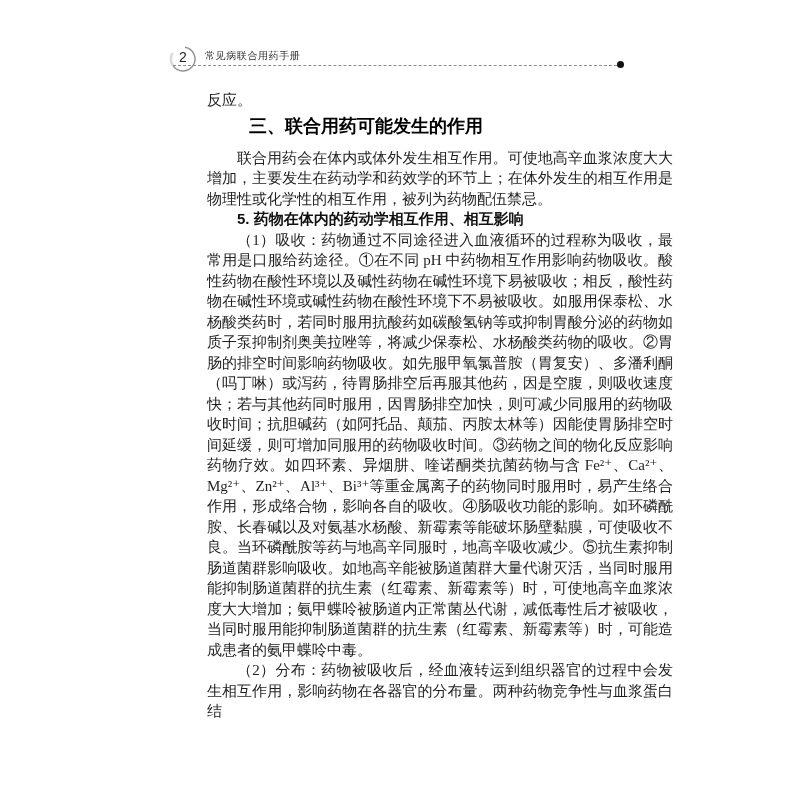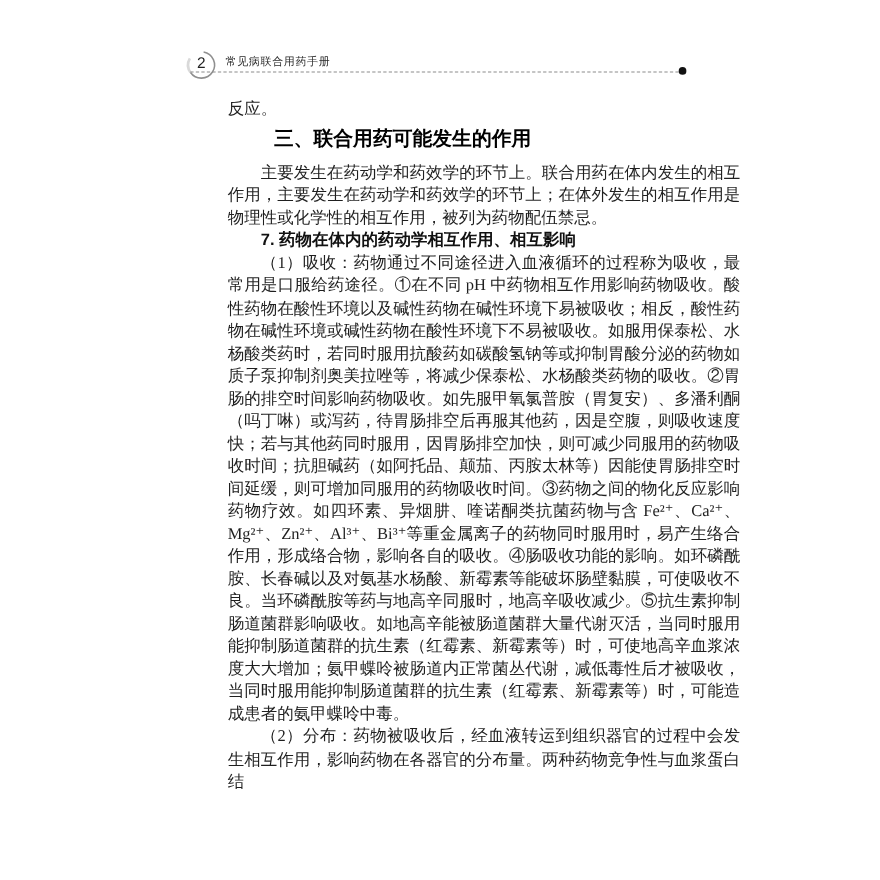--- a/index.html
+++ b/index.html
@@ -121,19 +121,19 @@
       <span class="pagenum">2</span>
     </div>
     <span class="book-title">常见病联合用药手册</span>
     <div class="dotted-rule"></div>
     <div class="end-dot"></div>
   </div>
 
   <div class="content">
     <p>反应。</p>
     <p class="section-heading">三、联合用药可能发生的作用</p>
-    <p class="indent">主要发生在药动学和药效学的环节上。联合用药在体内发生的相互作用，主要发生在药动学和药效学的环节上；在体外发生的相互作用是物理性或化学性的相互作用，被列为药物配伍禁忌。</p>
-    <p class="sub-heading">7. 药物在体内的药动学相互作用、相互影响</p>
+    <p class="indent">联合用药会在体内或体外发生相互作用。可使地高辛血浆浓度大大增加，主要发生在药动学和药效学的环节上；在体外发生的相互作用是物理性或化学性的相互作用，被列为药物配伍禁忌。</p>
+    <p class="sub-heading">5. 药物在体内的药动学相互作用、相互影响</p>
     <p class="indent">（1）吸收：药物通过不同途径进入血液循环的过程称为吸收，最常用是口服给药途径。①在不同 pH 中药物相互作用影响药物吸收。酸性药物在酸性环境以及碱性药物在碱性环境下易被吸收；相反，酸性药物在碱性环境或碱性药物在酸性环境下不易被吸收。如服用保泰松、水杨酸类药时，若同时服用抗酸药如碳酸氢钠等或抑制胃酸分泌的药物如质子泵抑制剂奥美拉唑等，将减少保泰松、水杨酸类药物的吸收。②胃肠的排空时间影响药物吸收。如先服甲氧氯普胺（胃复安）、多潘利酮（吗丁啉）或泻药，待胃肠排空后再服其他药，因是空腹，则吸收速度快；若与其他药同时服用，因胃肠排空加快，则可减少同服用的药物吸收时间；抗胆碱药（如阿托品、颠茄、丙胺太林等）因能使胃肠排空时间延缓，则可增加同服用的药物吸收时间。③药物之间的物化反应影响药物疗效。如四环素、异烟肼、喹诺酮类抗菌药物与含 Fe²⁺、Ca²⁺、Mg²⁺、Zn²⁺、Al³⁺、Bi³⁺等重金属离子的药物同时服用时，易产生络合作用，形成络合物，影响各自的吸收。④肠吸收功能的影响。如环磷酰胺、长春碱以及对氨基水杨酸、新霉素等能破坏肠壁黏膜，可使吸收不良。当环磷酰胺等药与地高辛同服时，地高辛吸收减少。⑤抗生素抑制肠道菌群影响吸收。如地高辛能被肠道菌群大量代谢灭活，当同时服用能抑制肠道菌群的抗生素（红霉素、新霉素等）时，可使地高辛血浆浓度大大增加；氨甲蝶呤被肠道内正常菌丛代谢，减低毒性后才被吸收，当同时服用能抑制肠道菌群的抗生素（红霉素、新霉素等）时，可能造成患者的氨甲蝶呤中毒。</p>
     <p class="indent">（2）分布：药物被吸收后，经血液转运到组织器官的过程中会发生相互作用，影响药物在各器官的分布量。两种药物竞争性与血浆蛋白结</p>
   </div>
 
 </div>
 
 </body></html>

